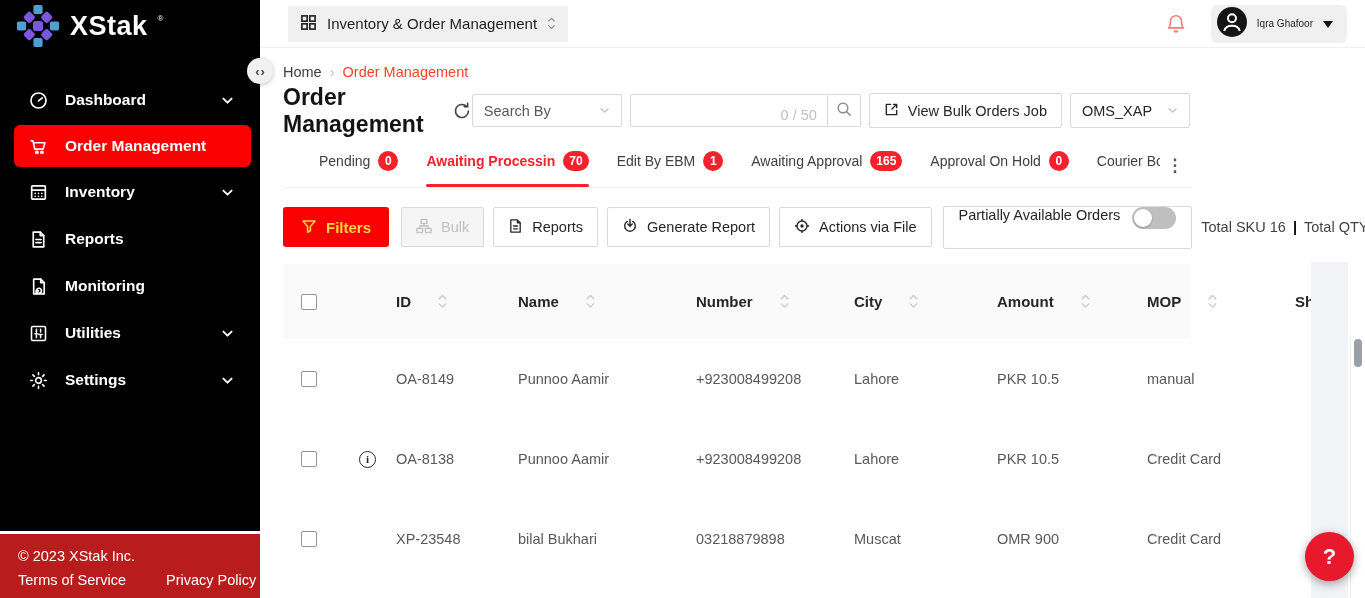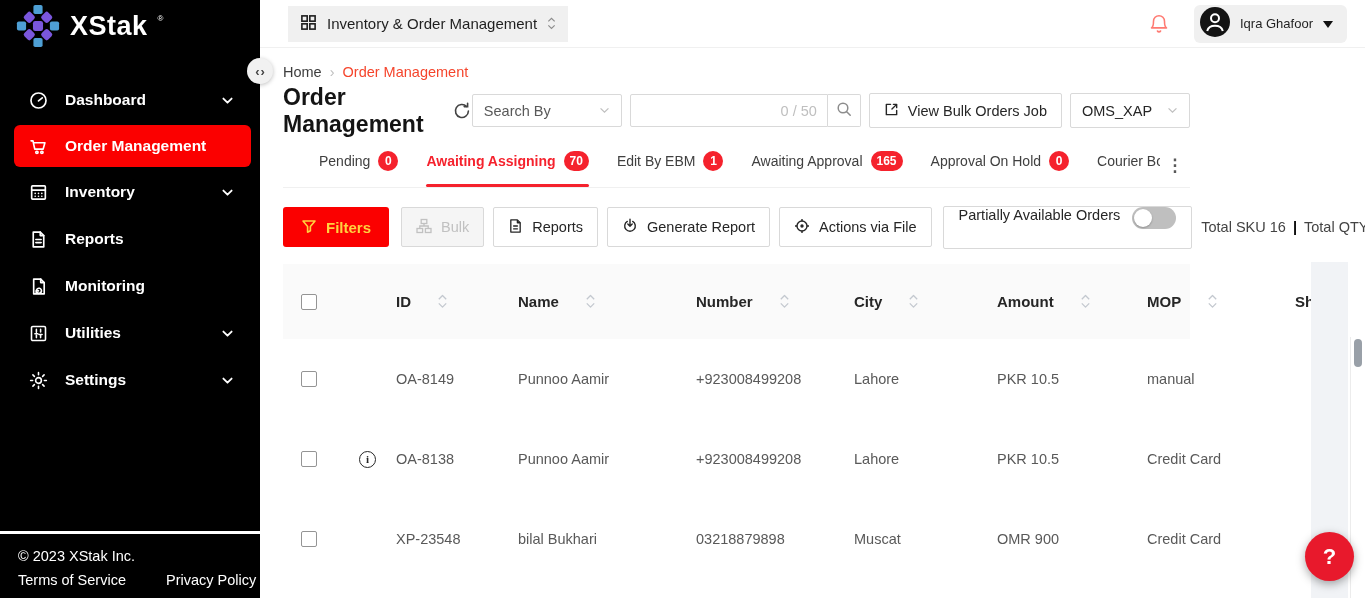--- a/index.html
+++ b/index.html
@@ -12,42 +12,42 @@
   .logo-text { color:#fff; font-size:27px; font-weight:bold; letter-spacing:.5px; line-height:44px; }
   .logo-reg { color:#fff; font-size:8px; vertical-align:top; line-height:30px; }
   .nav { margin-top:26px; }
   .nav-item { height:44px; margin-bottom:3px; display:flex; align-items:center; gap:16px;
     padding:0 26px 0 28px; color:#fff; font-size:15.5px; font-weight:600; cursor:pointer; }
   .nav-item.active { background:var(--primary-red); margin:1px 9px 3px 14px; padding-left:14px;
     border-radius:6px; height:42px; }
   .nav-icon { width:21px; height:21px; display:flex; align-items:center; justify-content:center; flex:none; }
   .nav-icon svg { width:21px; height:21px; }
   .nav-chev { margin-left:auto; display:flex; color:#fff; }
-  .sidebar-footer { position:absolute; left:0; top:534px; width:260px; height:64px; background:#000000;
+  .sidebar-footer { position:absolute; left:0; top:534px; width:260px; height:64px; background:#b91c1c;
     padding:14px 0 0 18px; z-index:5; }
   .sidebar-sep { position:absolute; left:0; top:531px; width:260px; height:3px; background:#fff; z-index:6; }
   .copyright { color:#fff; font-size:14.5px; }
   .legal { display:flex; gap:40px; margin-top:8px; }
   .legal span { color:#fff; font-size:14.5px; cursor:pointer; }
 
   .collapse-toggle { position:absolute; left:247px; top:58px; width:26px; height:26px; border-radius:50%;
     background:#f1f1f1; box-shadow:0 1px 4px rgba(0,0,0,.25); z-index:7; display:flex; align-items:center;
     justify-content:center; color:#444; font-size:13px; font-weight:bold; cursor:pointer; gap:1px; line-height:1; }
 
   
   .topbar { position:absolute; left:260px; top:0; width:1105px; height:48px; background:#fff;
     border-bottom:1px solid #f0f0f0; display:flex; align-items:center; padding:0 18px 0 28px; z-index:4; }
   .app-chip { background:#f0f0f0; border-radius:0; height:36px; padding:0 12px; display:flex;
     align-items:center; gap:10px; font-size:15px; color:#1f1f1f; cursor:pointer; }
   .updown { display:flex; flex-direction:column; gap:1px; color:#8c8c8c; }
   .topbar-right { margin-left:auto; display:flex; align-items:center; gap:24px; }
   .bell { display:flex; cursor:pointer; }
   .user-chip { background:#f0f0f0; border-radius:6px; height:38px; padding:0 14px 0 6px; display:flex;
     align-items:center; gap:10px; cursor:pointer; }
-  .user-name { font-size:13px; color:#1f1f1f; }
+  .user-name { font-size:10px; color:#1f1f1f; }
   .caret-down { width:0; height:0; border:5px solid transparent; border-top:7px solid #111; margin-top:6px; }
 
   
   .content { position:absolute; left:260px; top:48px; width:962px; height:550px; background:#fff;
     padding:0 32px 0 23px; }
   .breadcrumb { margin-top:16px; font-size:14.5px; display:flex; gap:8px; align-items:center; }
   .bc-home { color:#3d3d3d; cursor:pointer; }
   .bc-sep { color:#bfbfbf; }
   .bc-current { color:var(--breadcrumb-red); }
 
@@ -55,21 +55,21 @@
   .page-title { font-size:23px; font-weight:700; color:#141414; }
   .refresh-btn { margin-left:26px; display:flex; cursor:pointer; }
   .search-group { margin-left:auto; display:flex; align-items:center; gap:8px; }
   .sel { border:1px solid #d9d9d9; border-radius:2px; height:33px; display:flex; align-items:center;
     padding:0 11px; font-size:14.5px; cursor:pointer; background:#fff; }
   .sel .sel-chev { margin-left:auto; color:#bfbfbf; display:flex; }
   .sel-searchby { width:150px; color:#595959; }
   .sel-env { width:120px; height:35px; color:#262626; }
   .search-box { display:flex; }
   .search-input-wrap { border:1px solid #d9d9d9; border-radius:2px 0 0 2px; width:198px; height:33px;
-    display:flex; align-items:center; padding:0 10px; }
+    display:flex; align-items:flex-start; padding:12px 10px; }
   .search-input-wrap input { border:none; outline:none; flex:1; width:60px; font-size:14.5px;
     font-family:inherit; }
   .counter { color:#bfbfbf; font-size:14.5px; white-space:nowrap; }
   .search-btn { width:33px; height:33px; border:1px solid #d9d9d9; border-left:none; border-radius:0 2px 2px 0;
     background:#fff; display:flex; align-items:center; justify-content:center; cursor:pointer; }
   .btn { border:1px solid #d9d9d9; border-radius:2px; background:#fff; height:35px; padding:0 14px;
     display:flex; align-items:center; gap:9px; font-size:14.5px; color:#262626; cursor:pointer;
     font-family:inherit; white-space:nowrap; }
 
   
@@ -367,21 +367,21 @@
     </div>
   </div>
 
   <div class="tabs-row">
     <div class="tabs-strip">
         <div class="tab ">
       <span>Pending</span>
       <span class="badge">0</span>
     </div>
         <div class="tab active">
-      <span>Awaiting Assigning</span>
+      <span>Awaiting Processin</span>
       <span class="badge">70</span>
     </div>
         <div class="tab ">
       <span>Edit By EBM</span>
       <span class="badge">1</span>
     </div>
         <div class="tab ">
       <span>Awaiting Approval</span>
       <span class="badge">165</span>
     </div>

